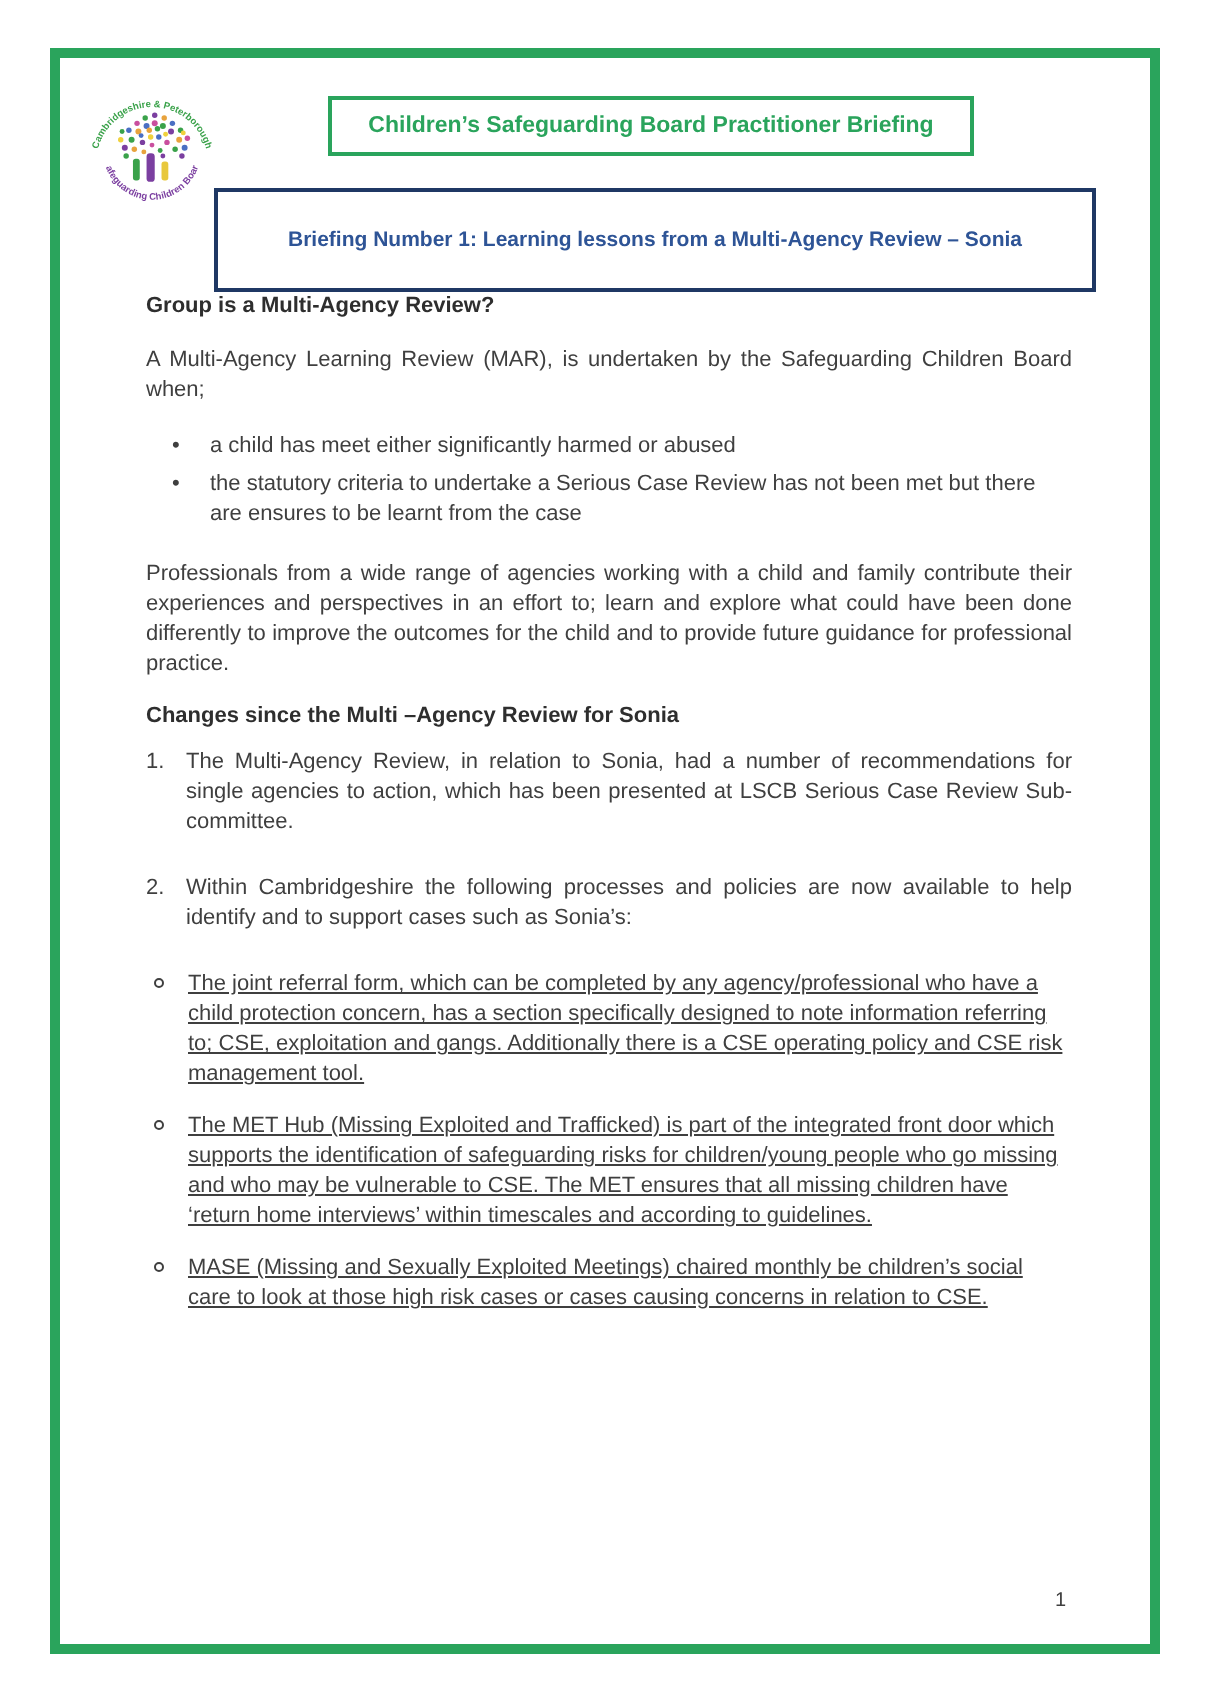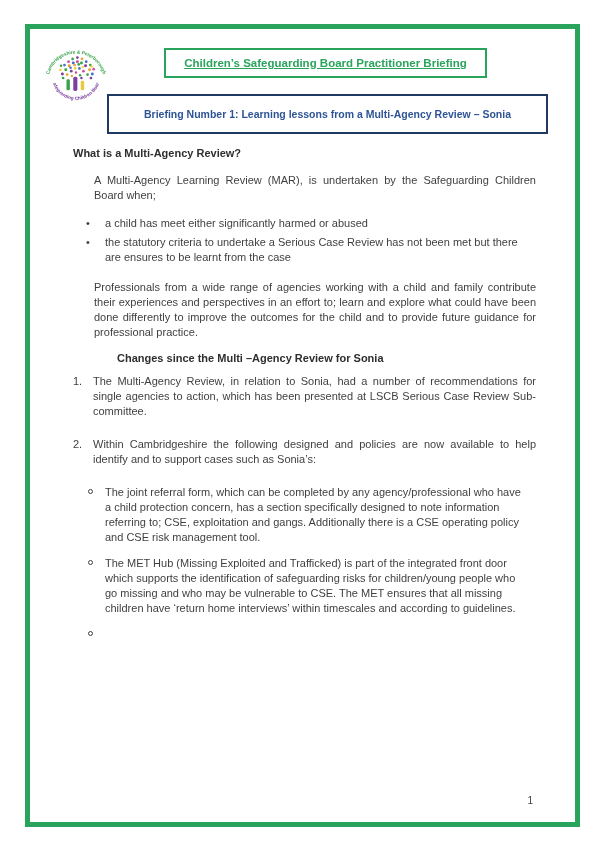--- a/index.html
+++ b/index.html
@@ -29,27 +29,27 @@
 
   .title-box {
     position: absolute;
     left: 164px; top: 48px;
     width: 323px; height: 30px;
     border: 2px solid #2aa45c;
     display: flex; align-items: center; justify-content: center;
     text-align: center;
   }
   .title-box span {
-    color: #2aa45c; font-weight: bold; font-size: 11.5px; text-decoration: underline;
+    color: #2aa45c; font-weight: bold; font-size: 11.5px;
   }
 
   .subtitle-box {
     position: absolute;
     left: 107px; top: 94px;
-    width: 441px; height: 40px;
+    width: 441px; height: 52px;
     border: 2px solid #1f3864;
     display: flex; align-items: center; justify-content: center;
     text-align: center;
   }
   .subtitle-box span {
     color: #2e5496; font-weight: bold; font-size: 10.5px; line-height: 14px;
     padding: 0 30px;
   }
 
   .doc-body {
@@ -60,21 +60,21 @@
     line-height: 15px;
     color: #3f3f3f;
   }
 
   .heading {
     font-weight: bold;
     color: #2e2e2e;
     margin-bottom: 12px;
   }
 
-  .para { text-align: justify; margin-bottom: 11px; margin-left: 21px; }
+  .para { text-align: justify; margin-bottom: 11px; }
 
   ul.disc-list {
     list-style: none;
     margin: 13px 0 15px 0;
   }
   ul.disc-list li {
     position: relative;
     padding-left: 32px;
     margin-bottom: 4px;
   }
@@ -90,21 +90,21 @@
   ol.num-list li {
     position: relative;
     padding-left: 20px;
     text-align: justify;
     margin-bottom: 18px;
   }
   ol.num-list .num {
     position: absolute; left: 0; top: 0;
   }
 
-  ul.circle-list { list-style: none; margin: 12px; }
+  ul.circle-list { list-style: none; margin: 1px; text-decoration: underline; }
   ul.circle-list li {
     position: relative;
     padding-left: 20px;
     margin-bottom: 11px;
   }
   ul.circle-list .marker {
     position: absolute; left: 3px; top: 4px;
     width: 5px; height: 5px;
     border: 1.4px solid #3f3f3f;
     border-radius: 50%;
@@ -182,60 +182,61 @@
   <div class="title-box">
     <span>Children’s Safeguarding Board Practitioner Briefing</span>
   </div>
 
   <div class="subtitle-box">
     <span>Briefing Number 1: Learning lessons from a Multi-Agency Review – Sonia</span>
   </div>
 
   <div class="doc-body">
 
-    <div class="heading">What is a Multi-Agency Review?</div>
+    <div class="heading">Group is a Multi-Agency Review?</div>
 
     <div class="para">A Multi-Agency Learning Review (MAR), is undertaken by the Safeguarding Children Board when;</div>
 
     <ul class="disc-list">
       <li>
         <span class="marker">•</span>
         <span>a child has meet either significantly harmed or abused</span>
       </li>
       <li>
         <span class="marker">•</span>
         <span>the statutory criteria to undertake a Serious Case Review has not been met but there are ensures to be learnt from the case</span>
       </li>
     </ul>
 
     <div class="para">Professionals from a wide range of agencies working with a child and family contribute their experiences and perspectives in an effort to; learn and explore what could have been done differently to improve the outcomes for the child and to provide future guidance for professional practice.</div>
 
-    <div class="heading" style="margin-bottom:8px;margin-left:44px;">Changes since the Multi –Agency Review for Sonia</div>
+    <div class="heading" style="margin-bottom:8px;">Changes since the Multi –Agency Review for Sonia</div>
 
     <ol class="num-list">
       <li>
         <span class="num">1.</span>
         <span>The Multi-Agency Review, in relation to Sonia, had a number of recommendations for single agencies to action, which has been presented at LSCB Serious Case Review Sub-committee.</span>
       </li>
       <li>
         <span class="num">2.</span>
-        <span>Within Cambridgeshire the following designed and policies are now available to help identify and to support cases such as Sonia’s:</span>
+        <span>Within Cambridgeshire the following processes and policies are now available to help identify and to support cases such as Sonia’s:</span>
       </li>
     </ol>
 
     <ul class="circle-list">
       <li>
         <span class="marker"></span>
         <span>The joint referral form, which can be completed by any agency/professional who have a child protection concern, has a section specifically designed to note information referring to; CSE, exploitation and gangs. Additionally there is a CSE operating policy and CSE risk management tool.</span>
       </li>
       <li>
         <span class="marker"></span>
         <span>The MET Hub (Missing Exploited and Trafficked) is part of the integrated front door which supports the identification of safeguarding risks for children/young people who go missing and who may be vulnerable to CSE. The MET ensures that all missing children have ‘return home interviews’ within timescales and according to guidelines.</span>
       </li>
       <li>
         <span class="marker"></span>
+        <span>MASE (Missing and Sexually Exploited Meetings) chaired monthly be children’s social care to look at those high risk cases or cases causing concerns in relation to CSE.</span>
       </li>
     </ul>
 
   </div>
 
   <div class="page-number">1</div>
 </div>
 
 </body></html>

